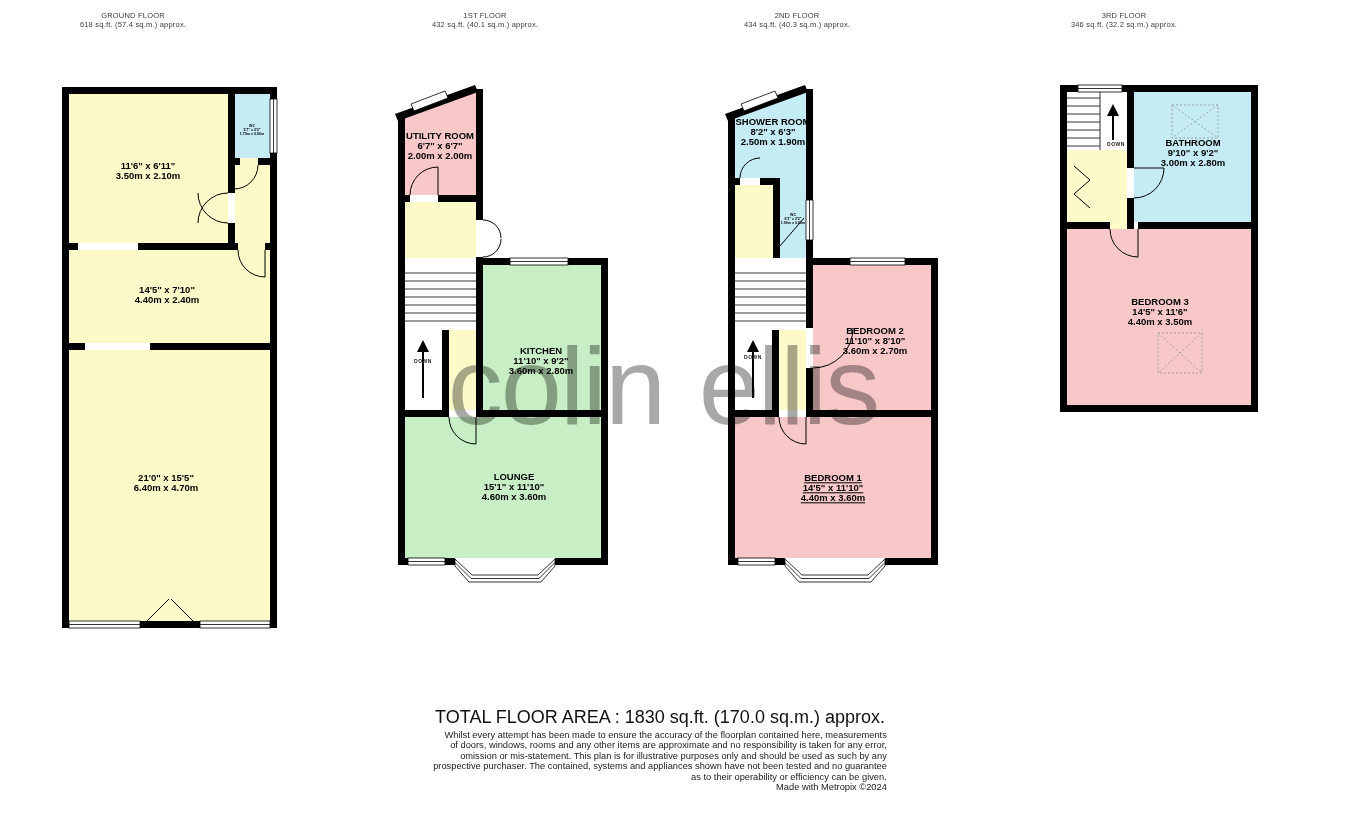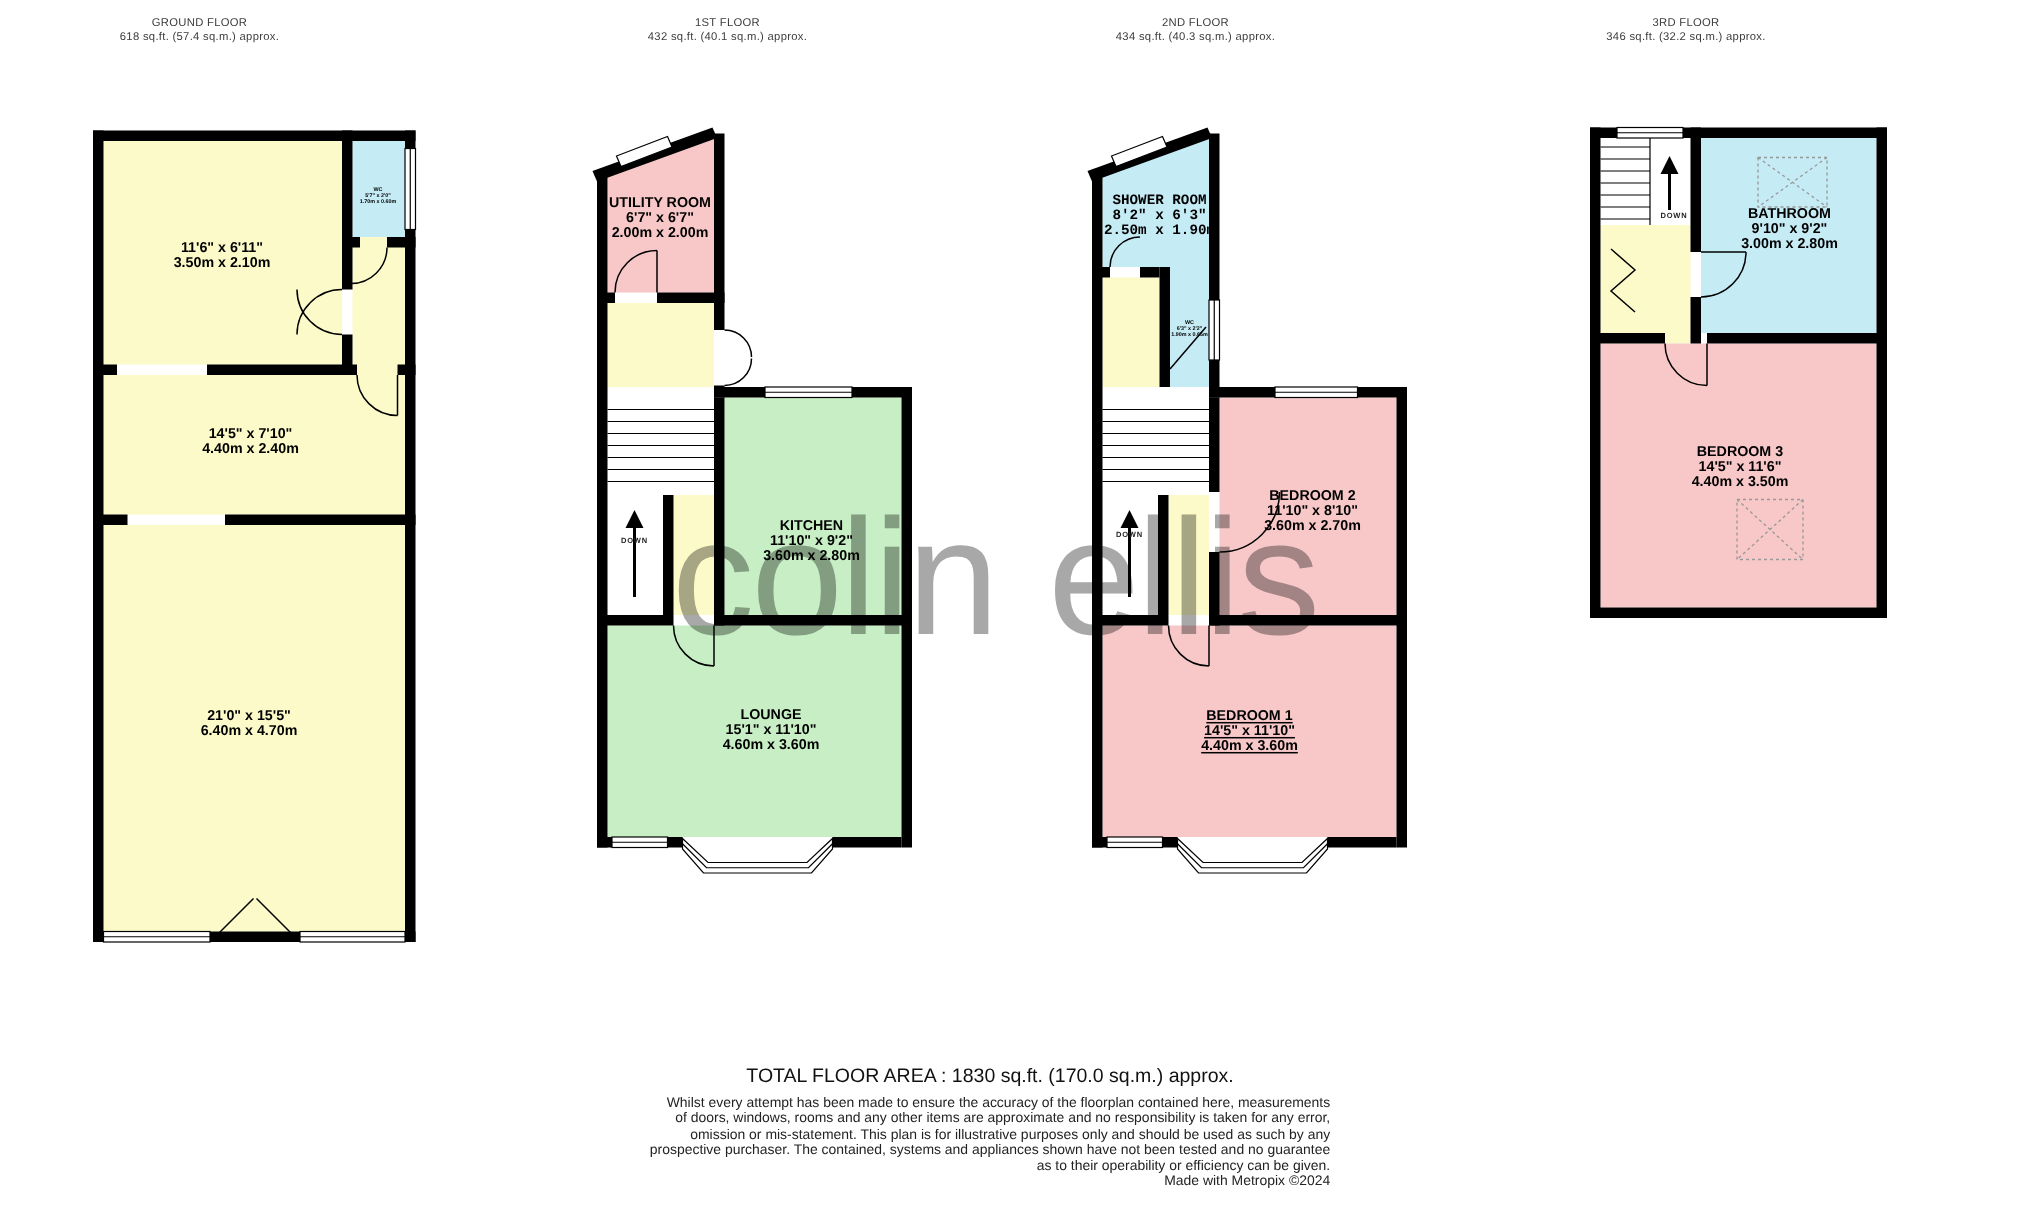--- a/index.html
+++ b/index.html
@@ -10,21 +10,21 @@
        font-size:7.5px;line-height:8.5px;color:#3c3c3c;white-space:nowrap;z-index:6;letter-spacing:.2px;}
   .rlabel{position:absolute;transform:translate(-50%,-50%);text-align:center;
        font-weight:bold;font-size:9.5px;line-height:9.8px;color:#000;white-space:nowrap;z-index:6;}
   .rlabel.tiny{font-size:3.6px;line-height:4px;}
   .down-label{position:absolute;transform:translate(-50%,-50%);font-size:5px;font-weight:bold;
        letter-spacing:.5px;color:#222;z-index:6;}
   #watermark{position:absolute;left:663px;top:385px;transform:translate(-50%,-50%);
        font-size:110px;font-weight:normal;color:#a8a8a8;mix-blend-mode:multiply;
        letter-spacing:-2px;word-spacing:6px;white-space:nowrap;z-index:5;}
   .footer-total{position:absolute;left:660px;top:717px;transform:translate(-50%,-50%);
-       font-size:13px;color:#111;white-space:nowrap;z-index:6;}
+       font-size:18px;color:#111;white-space:nowrap;z-index:6;}
   .footer-disc{position:absolute;left:660px;top:730px;transform:translateX(-50%);
        text-align:right;font-size:9.3px;line-height:10.4px;color:#222;white-space:nowrap;z-index:6;}
   .wall{fill:#000;}
   .win{fill:#fff;stroke:#000;stroke-width:.8;}
   .thin{stroke:#000;stroke-width:.8;fill:none;}
   .door{stroke:#000;stroke-width:1;fill:none;}
   .dash{stroke:#999;stroke-width:.9;fill:none;stroke-dasharray:2,2;}
 </style>
 </head>
 <body>
@@ -292,21 +292,21 @@
     <div>11'10" x 9'2"</div>
     <div>3.60m x 2.80m</div>
   </div>
   <div class="rlabel" style="left:514px;top:487px;">
     <div>LOUNGE</div>
     <div>15'1" x 11'10"</div>
     <div>4.60m x 3.60m</div>
   </div>
   <div class="down-label" style="left:423px;top:361px;">DOWN</div>
 
-  <div class="rlabel" style="left:773px;top:144px;font-family:Liberation Mono, monospace;">
+  <div class="rlabel" style="left:773px;top:132px;">
     <div>SHOWER ROOM</div>
     <div>8'2" x 6'3"</div>
     <div>2.50m x 1.90m</div>
   </div>
   <div class="rlabel tiny" style="left:793px;top:219px;">
     <div>WC</div>
     <div>6'3" x 2'2"</div>
     <div>1.90m x 0.65m</div>
   </div>
   <div class="rlabel" style="left:875px;top:341px;">

